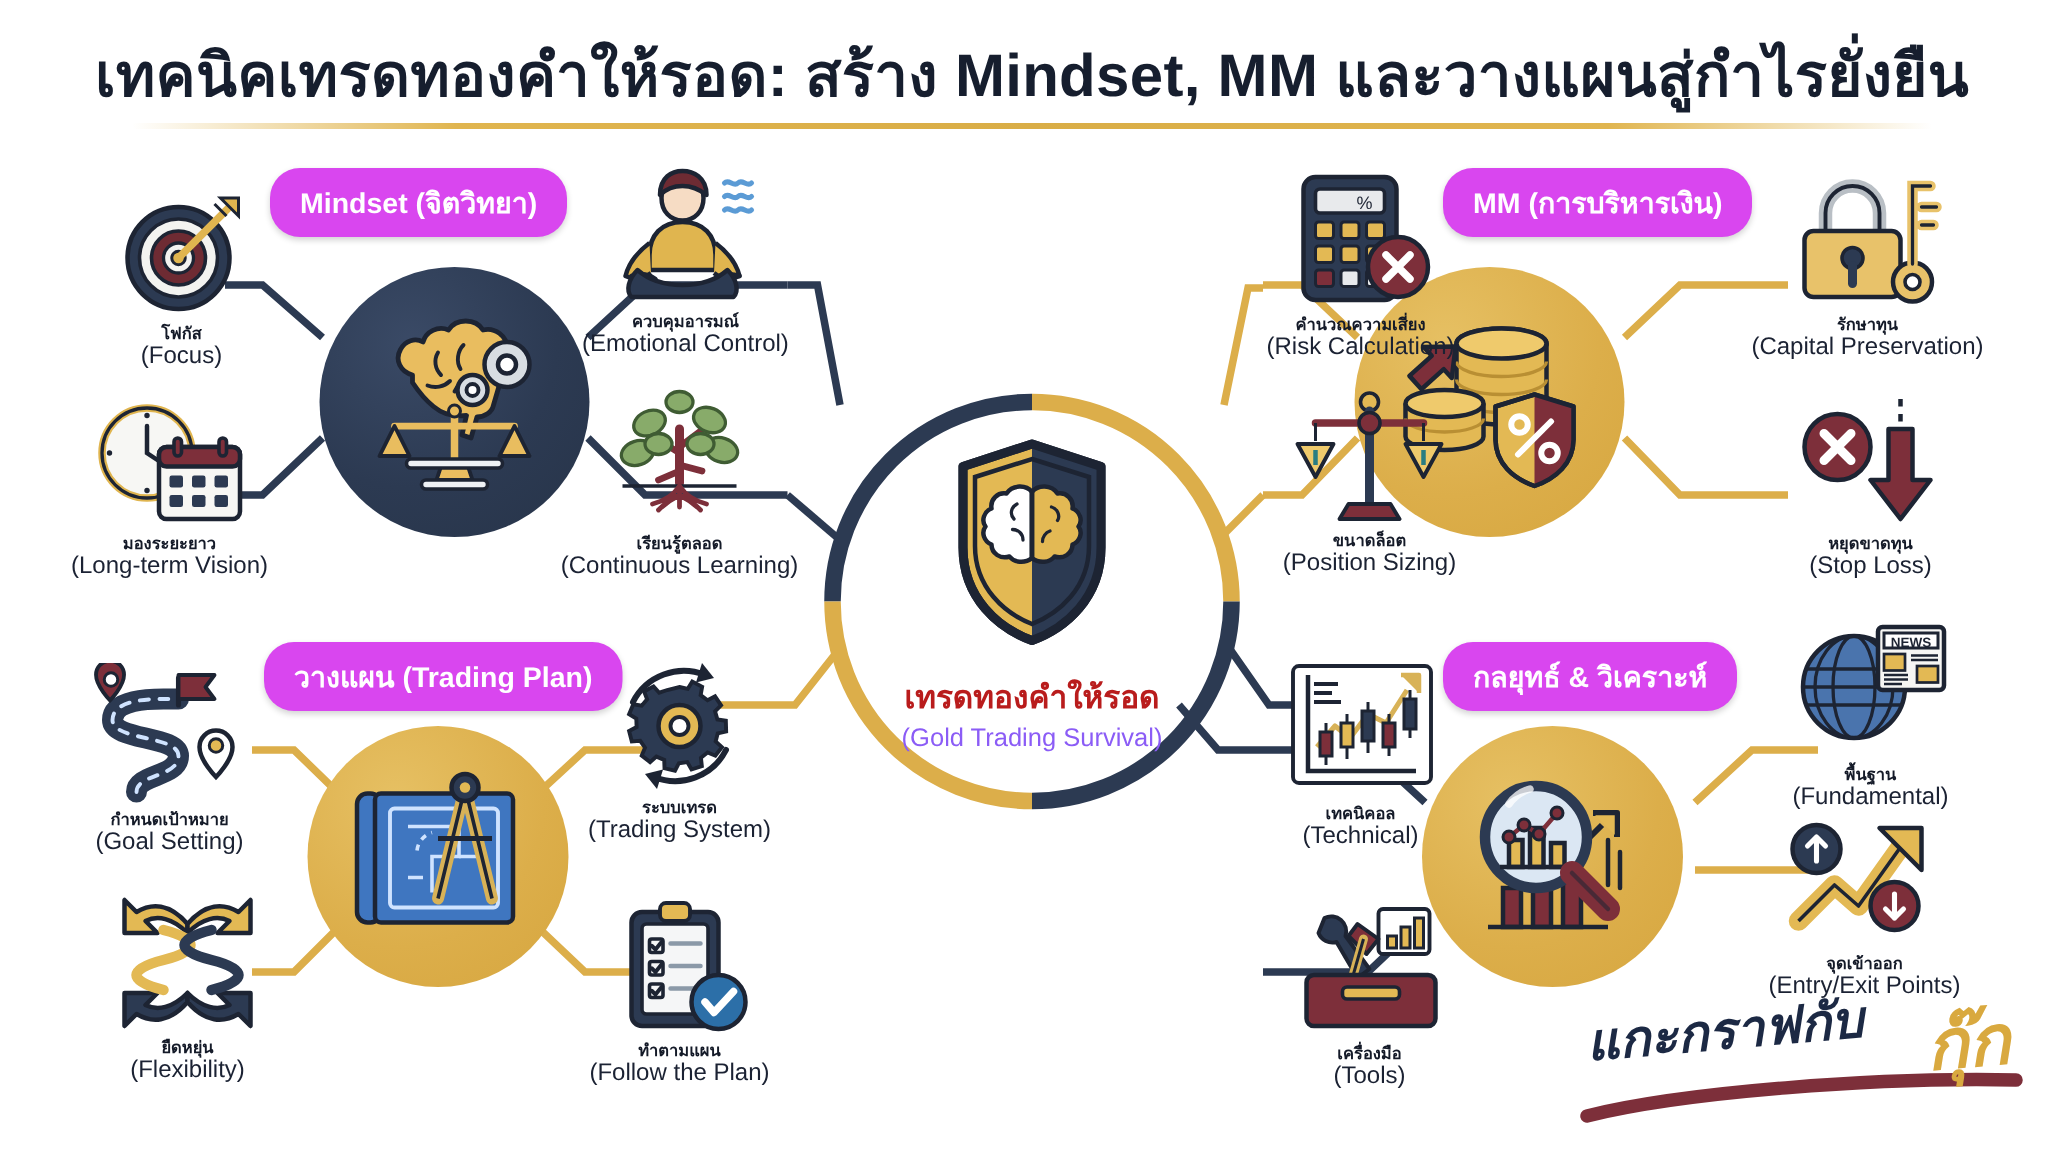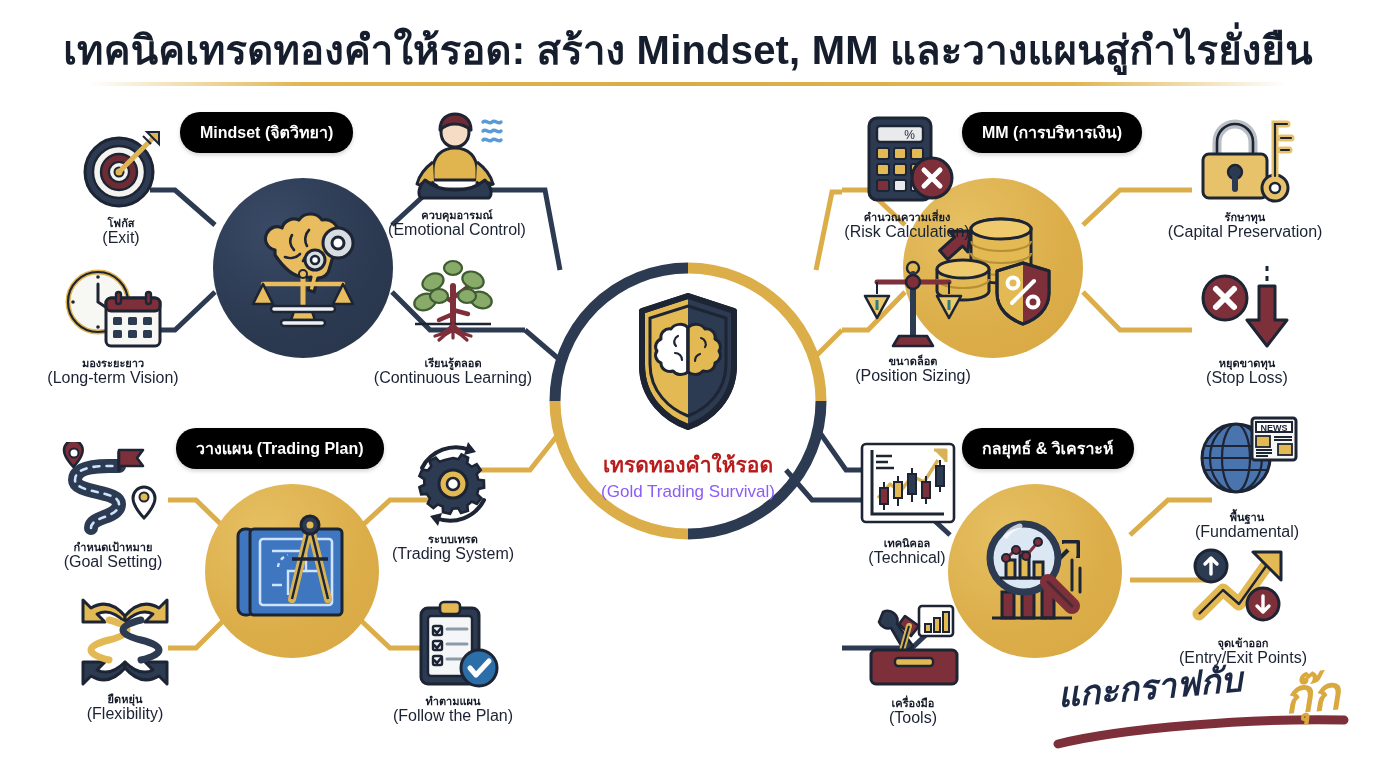--- a/index.html
+++ b/index.html
@@ -20,22 +20,22 @@
   .title-rule{
     position:absolute;left:88px;top:82px;width:1200px;height:4px;border-radius:2px;
     background:linear-gradient(90deg,rgba(226,184,84,0) 0%,#e0b54f 18%,#d9ad46 50%,#e0b54f 82%,rgba(226,184,84,0) 100%);
   }
 
   
   #wires{position:absolute;left:0;top:0;width:1376px;height:768px;}
 
   
   .pill{
-    position:absolute;background:#000000;color:#fff;border-radius:20px;
-    font-size:16px;font-weight:bold;padding:8px 20px;white-space:nowrap;
+    position:absolute;background:#d946ef;color:#fff;border-radius:20px;
+    font-size:19px;font-weight:bold;padding:8px 20px;white-space:nowrap;
     box-shadow:0 2px 4px rgba(0,0,0,.18);
   }
 
   
   .hub{position:absolute;border-radius:50%;display:flex;align-items:center;justify-content:center;}
   .hub.navy{background:radial-gradient(circle at 34% 28%,#3a4a66 0%,#2c3a52 55%,#273449 100%);}
   .hub.gold{background:radial-gradient(circle at 34% 28%,#e6c063 0%,#dcae4a 58%,#d6a63f 100%);}
 
   
   .node{position:absolute;width:190px;text-align:center;}
@@ -153,21 +153,21 @@
         <circle cx="44" cy="50" r="26" fill="#f3f3f0" stroke="#1d2433" stroke-width="2.4"></circle>
         <circle cx="44" cy="50" r="18" fill="#6e2b33" stroke="#1d2433" stroke-width="2.4"></circle>
         <circle cx="44" cy="50" r="10" fill="#f3f3f0" stroke="#1d2433" stroke-width="2.2"></circle>
         <circle cx="44" cy="50" r="4.5" fill="#e0b54f" stroke="#1d2433" stroke-width="2"></circle>
         <path d="M44 50 L78 16" stroke="#e0b54f" stroke-width="5" stroke-linecap="round"></path>
         <path d="M72 10l12 0 0 12z" fill="#e0b54f" stroke="#1d2433" stroke-width="2"></path>
         <path d="M68 14l8 8" stroke="#1d2433" stroke-width="2"></path>
       </svg>
     </div>
     <div class="th">โฟกัส</div>
-    <div class="en">(Exit)</div>
+    <div class="en">(Focus)</div>
   </div>
 
   <div class="node" style="left:18px;top:258px;">
     <div class="art">
       <svg width="110" height="92" viewBox="0 0 110 92">
         <circle cx="40" cy="40" r="30" fill="#f7f7f4" stroke="#e0b54f" stroke-width="5"></circle>
         <circle cx="40" cy="40" r="30" fill="none" stroke="#1d2433" stroke-width="2.2"></circle>
         <path d="M40 22v18l12 8" stroke="#1d2433" stroke-width="3" fill="none" stroke-linecap="round"></path>
         <g fill="#1d2433">
             <circle cx="40" cy="15" r="1.8"></circle>

